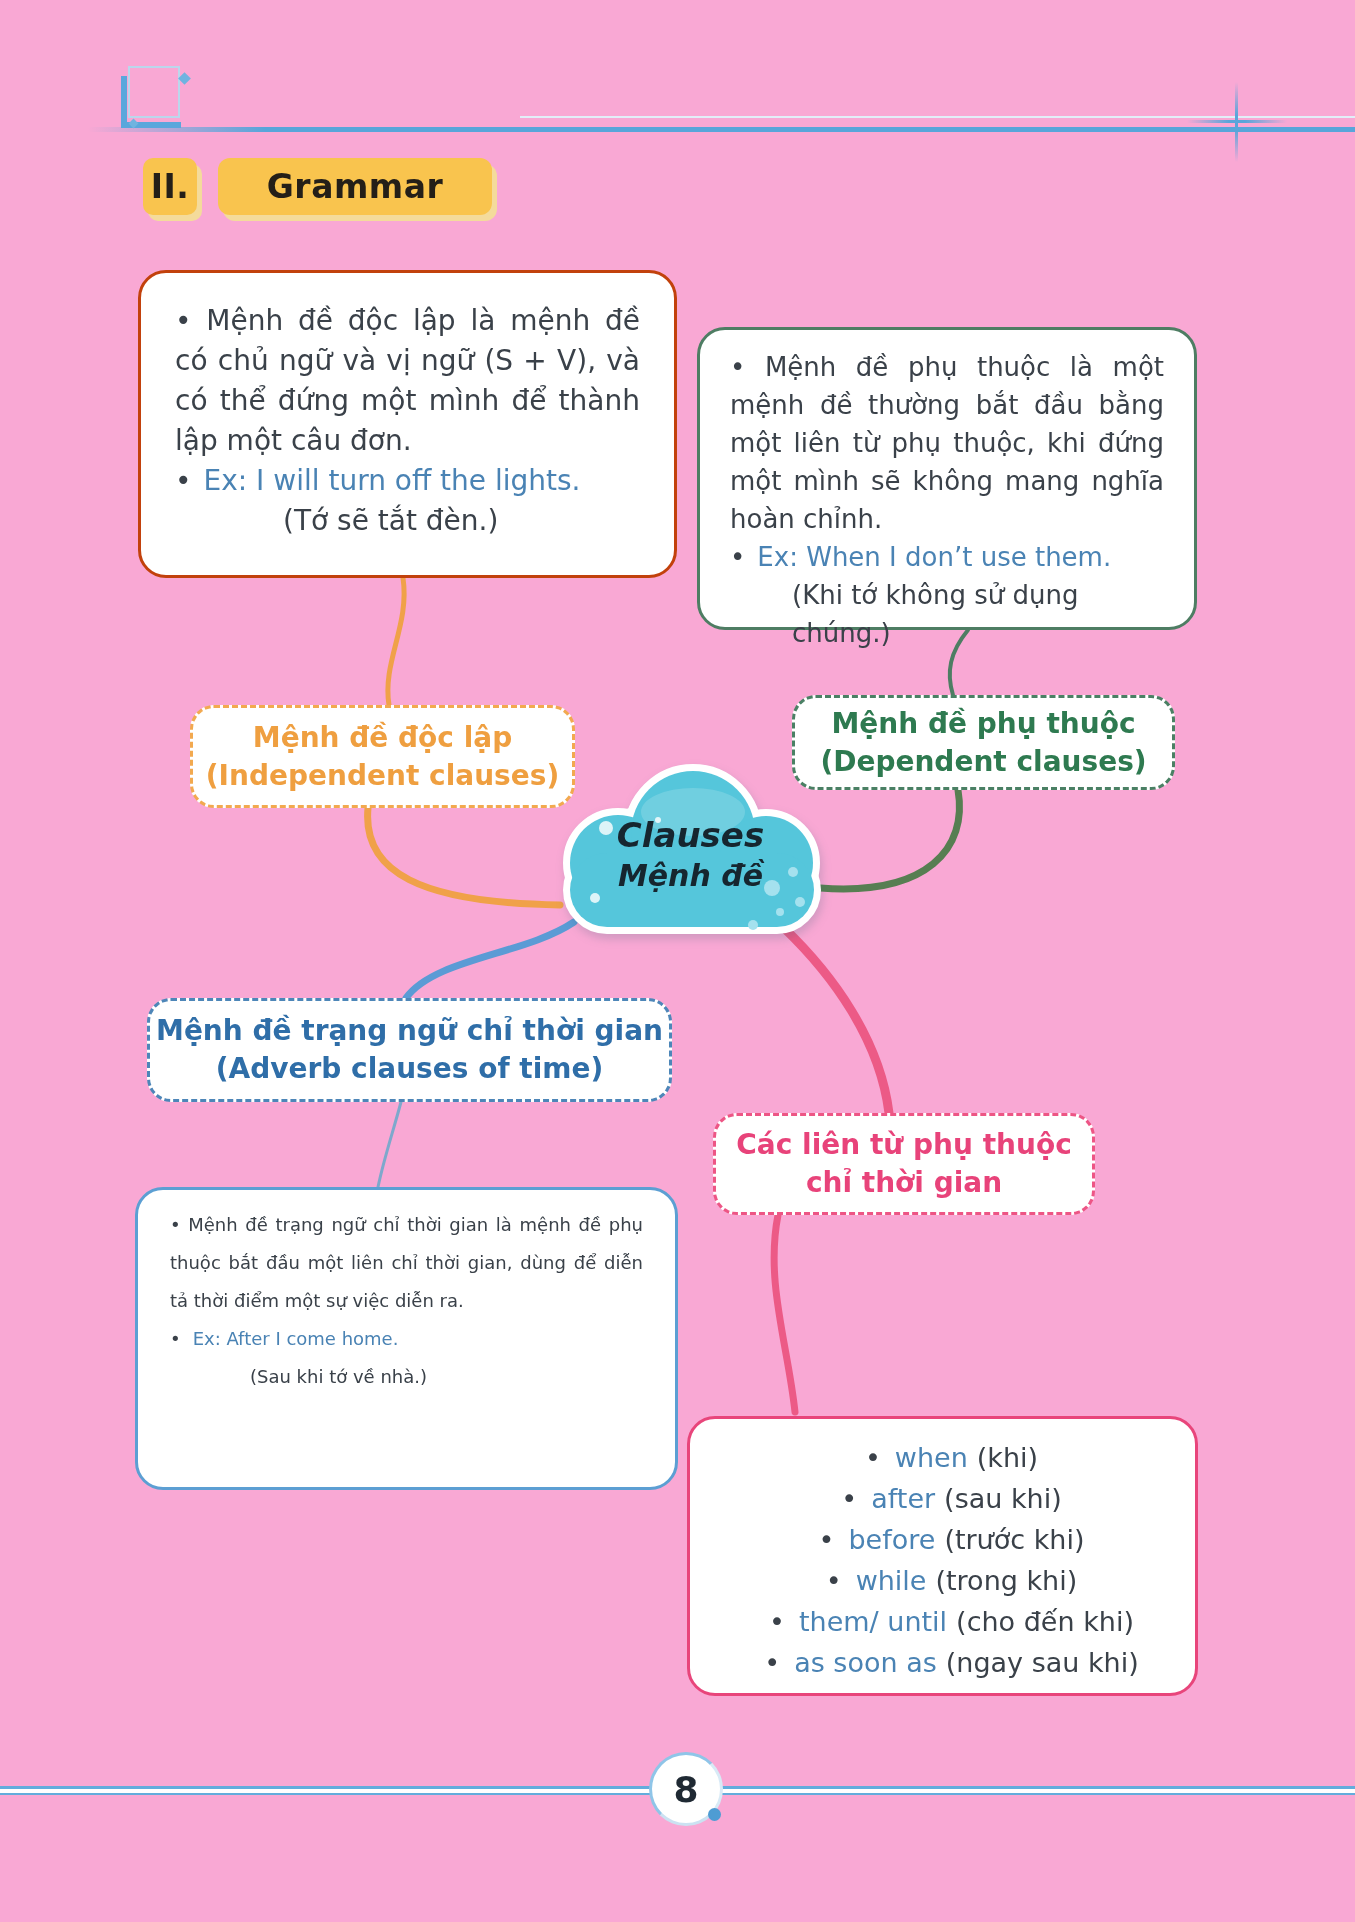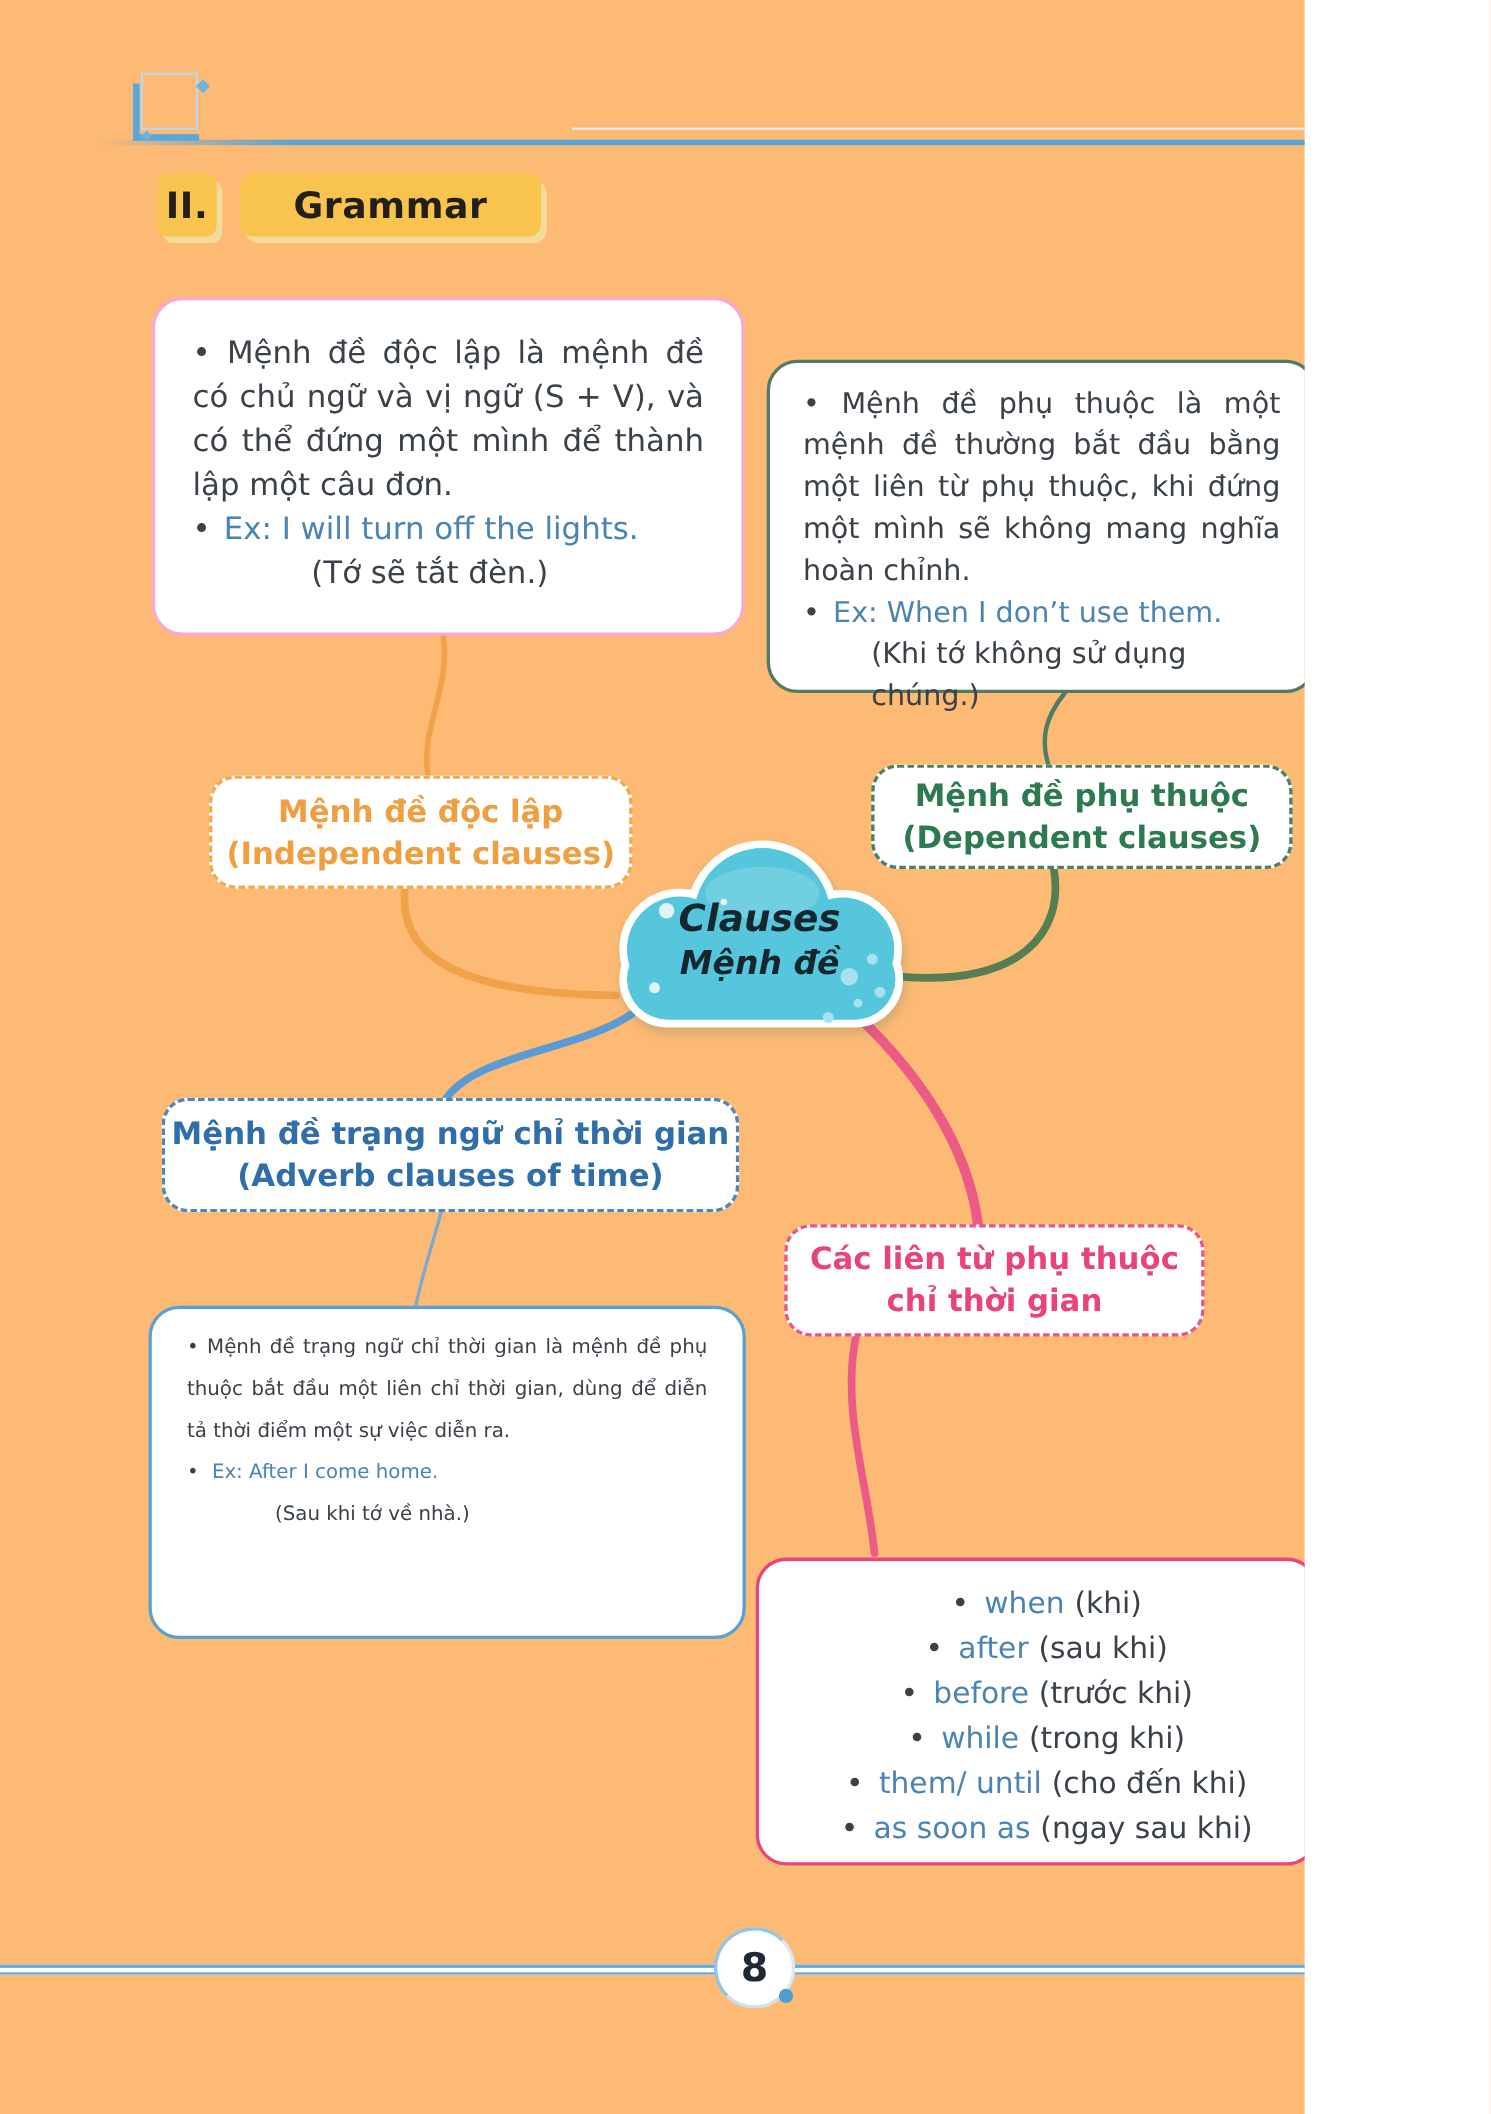--- a/index.html
+++ b/index.html
@@ -1,17 +1,17 @@
 <!DOCTYPE html>
 <html><head>
 <meta charset="utf-8">
 <style>
   html,body { margin:0; padding:0; background:#fff; }
   .page {
-    position:relative; width:1186px; height:1922px; background:#fdba74;
+    position:relative; width:1355px; height:1922px; background:#f9a8d4;
     font-family:"DejaVu Sans","Liberation Sans",sans-serif; overflow:hidden;
   }
   
   .corner-frame { position:absolute; left:116px; top:58px; width:80px; height:76px; z-index:2; }
   .corner-frame .sq1 { position:absolute; left:12px; top:8px; width:48px; height:48px; border:2px solid #BBD7EC; }
   .corner-frame .sq2 { position:absolute; left:5px; top:18px; width:54px; height:46px;
                        border-left:6px solid #5AA7DC; border-bottom:6px solid #5AA7DC; }
   .corner-frame .d1 { position:absolute; left:64px; top:16px; width:9px; height:9px; background:#6FB3E0; transform:rotate(45deg); }
   .corner-frame .d2 { position:absolute; left:14px; top:62px; width:7px; height:7px; background:#6FB3E0; transform:rotate(45deg); }
   .header-thin-line { position:absolute; left:520px; top:116px; width:835px; height:2px; background:#E2EEF8; }
@@ -28,21 +28,21 @@
   .badge-ii { left:143px; width:54px; border-radius:10px; }
   .badge-grammar { left:218px; width:274px; }
   
   .content-box { position:absolute; background:#fff; border-radius:28px; z-index:2; box-sizing:border-box; }
   .content-box p { margin:0; }
   .def { text-align:justify; color:#3A4149; }
   .bullet { color:#3A4149; }
   .ex .bullet { margin-right:12px; }
   .ex-text { color:#4A83B4; }
   .trans { color:#3A4149; }
-  .box-independent { left:138px; top:270px; width:539px; height:308px; border:3px solid #f9a8d4;
+  .box-independent { left:138px; top:270px; width:539px; height:308px; border:3px solid #c2410c;
     padding:28px 34px; font-size:28px; line-height:40px; }
   .box-dependent { left:697px; top:327px; width:500px; height:303px; border:3px solid #4E7D63;
     padding:18px 30px; font-size:26px; line-height:38px; }
   .box-adverb { left:135px; top:1187px; width:543px; height:303px; border:3px solid #5C9FD3;
     padding:16px 32px; font-size:18px; line-height:38px; }
   .box-independent .trans { padding-left:108px; }
   .box-dependent .trans { padding-left:62px; }
   .box-adverb .trans { padding-left:80px; }
   
   .tag { position:absolute; background:#fff; border-radius:24px; border:3px dashed; z-index:2;

